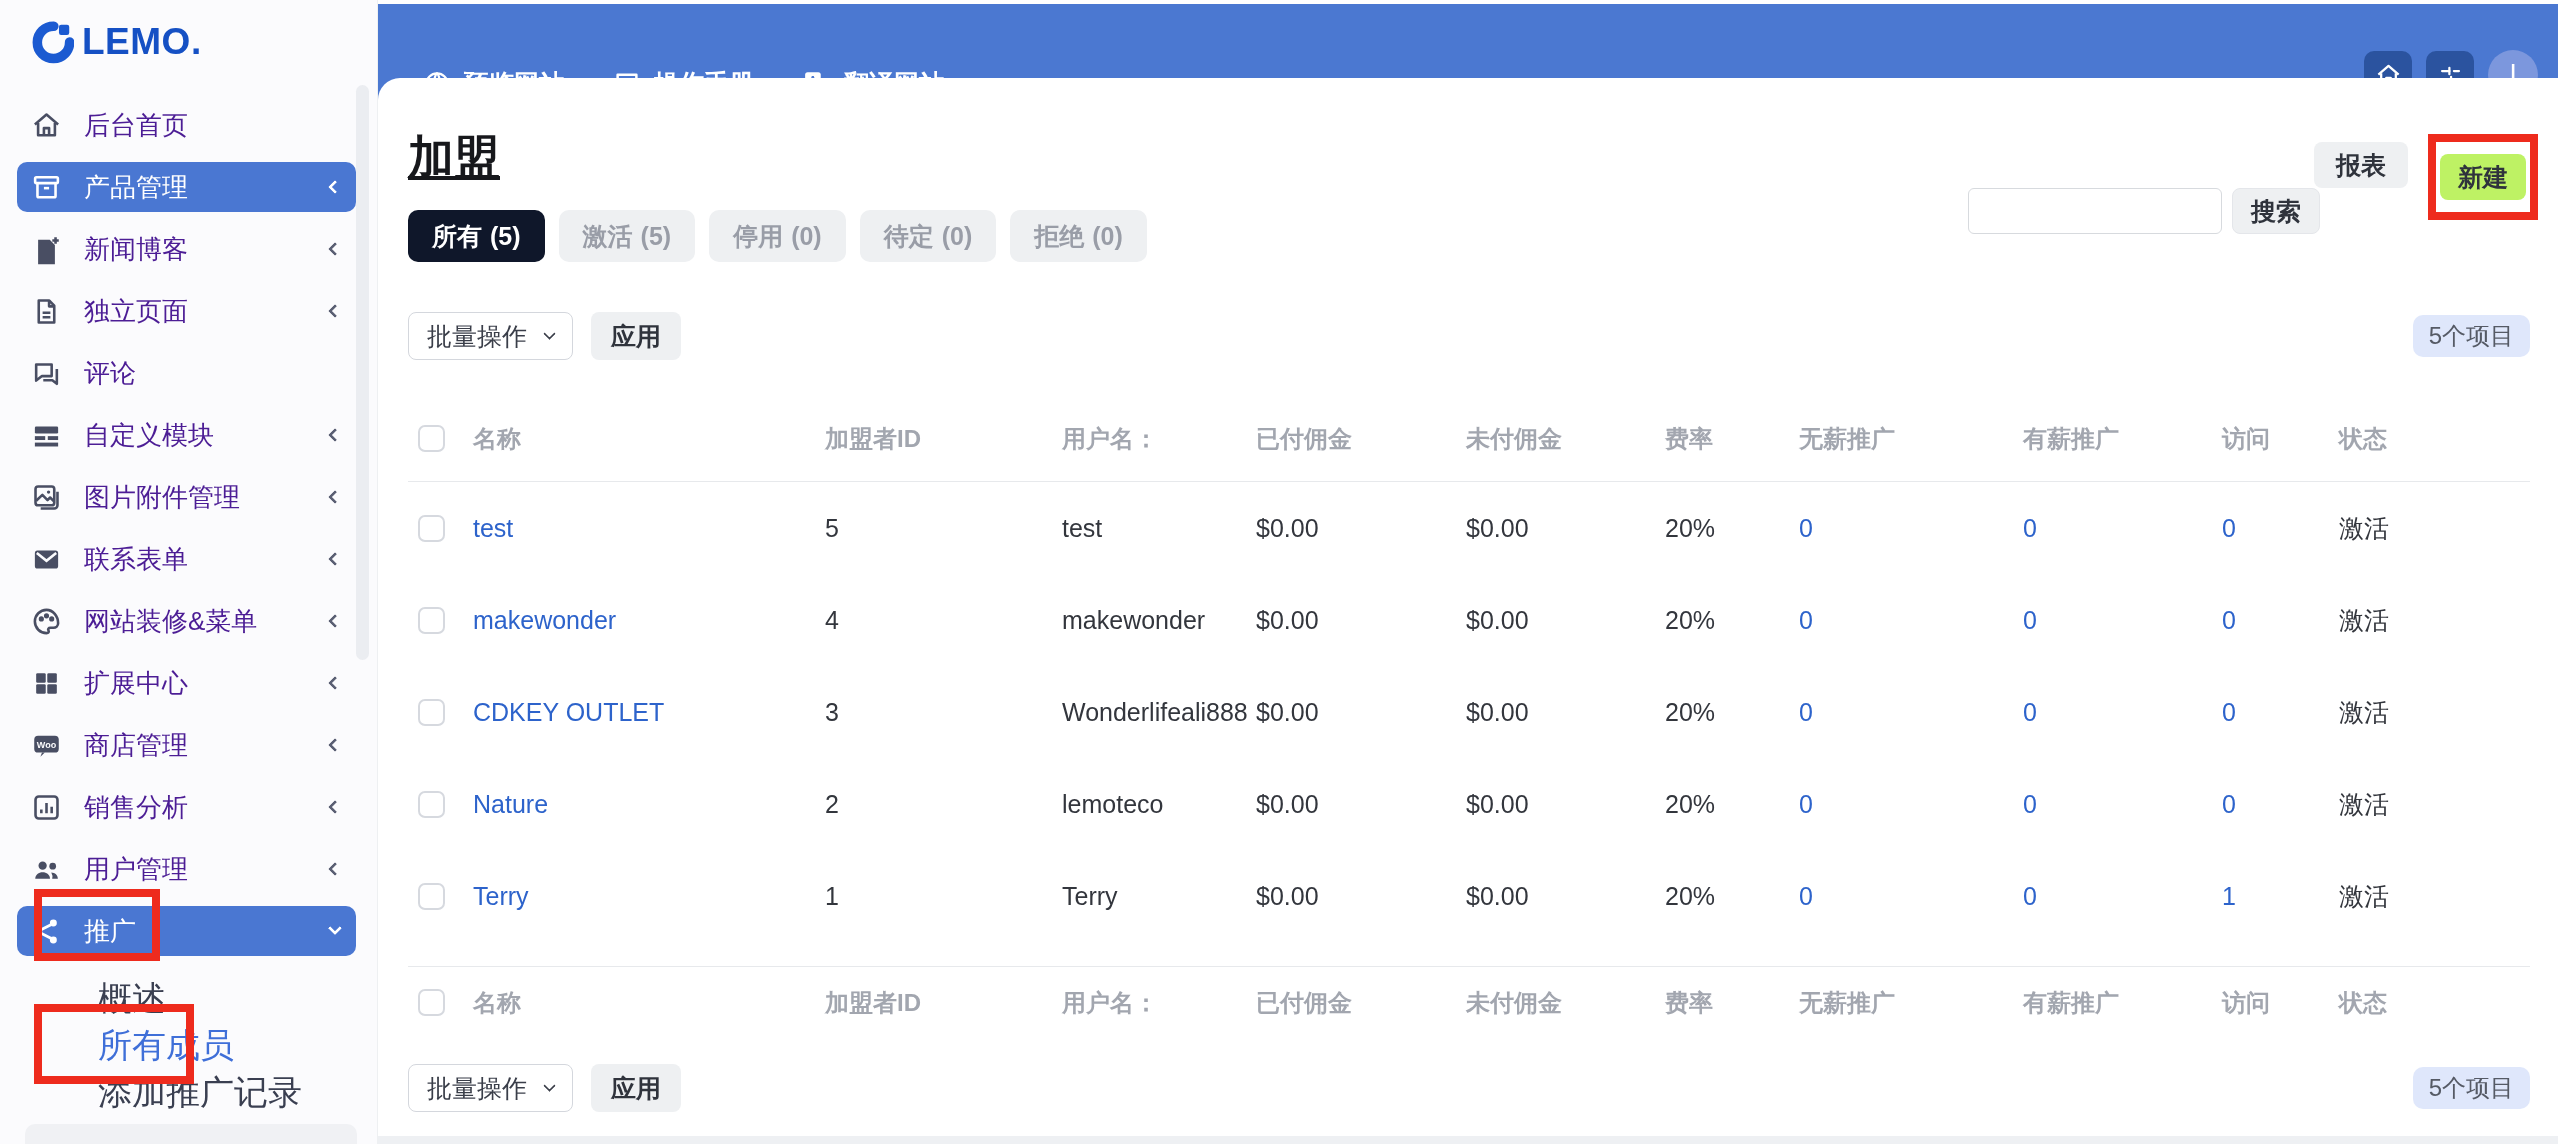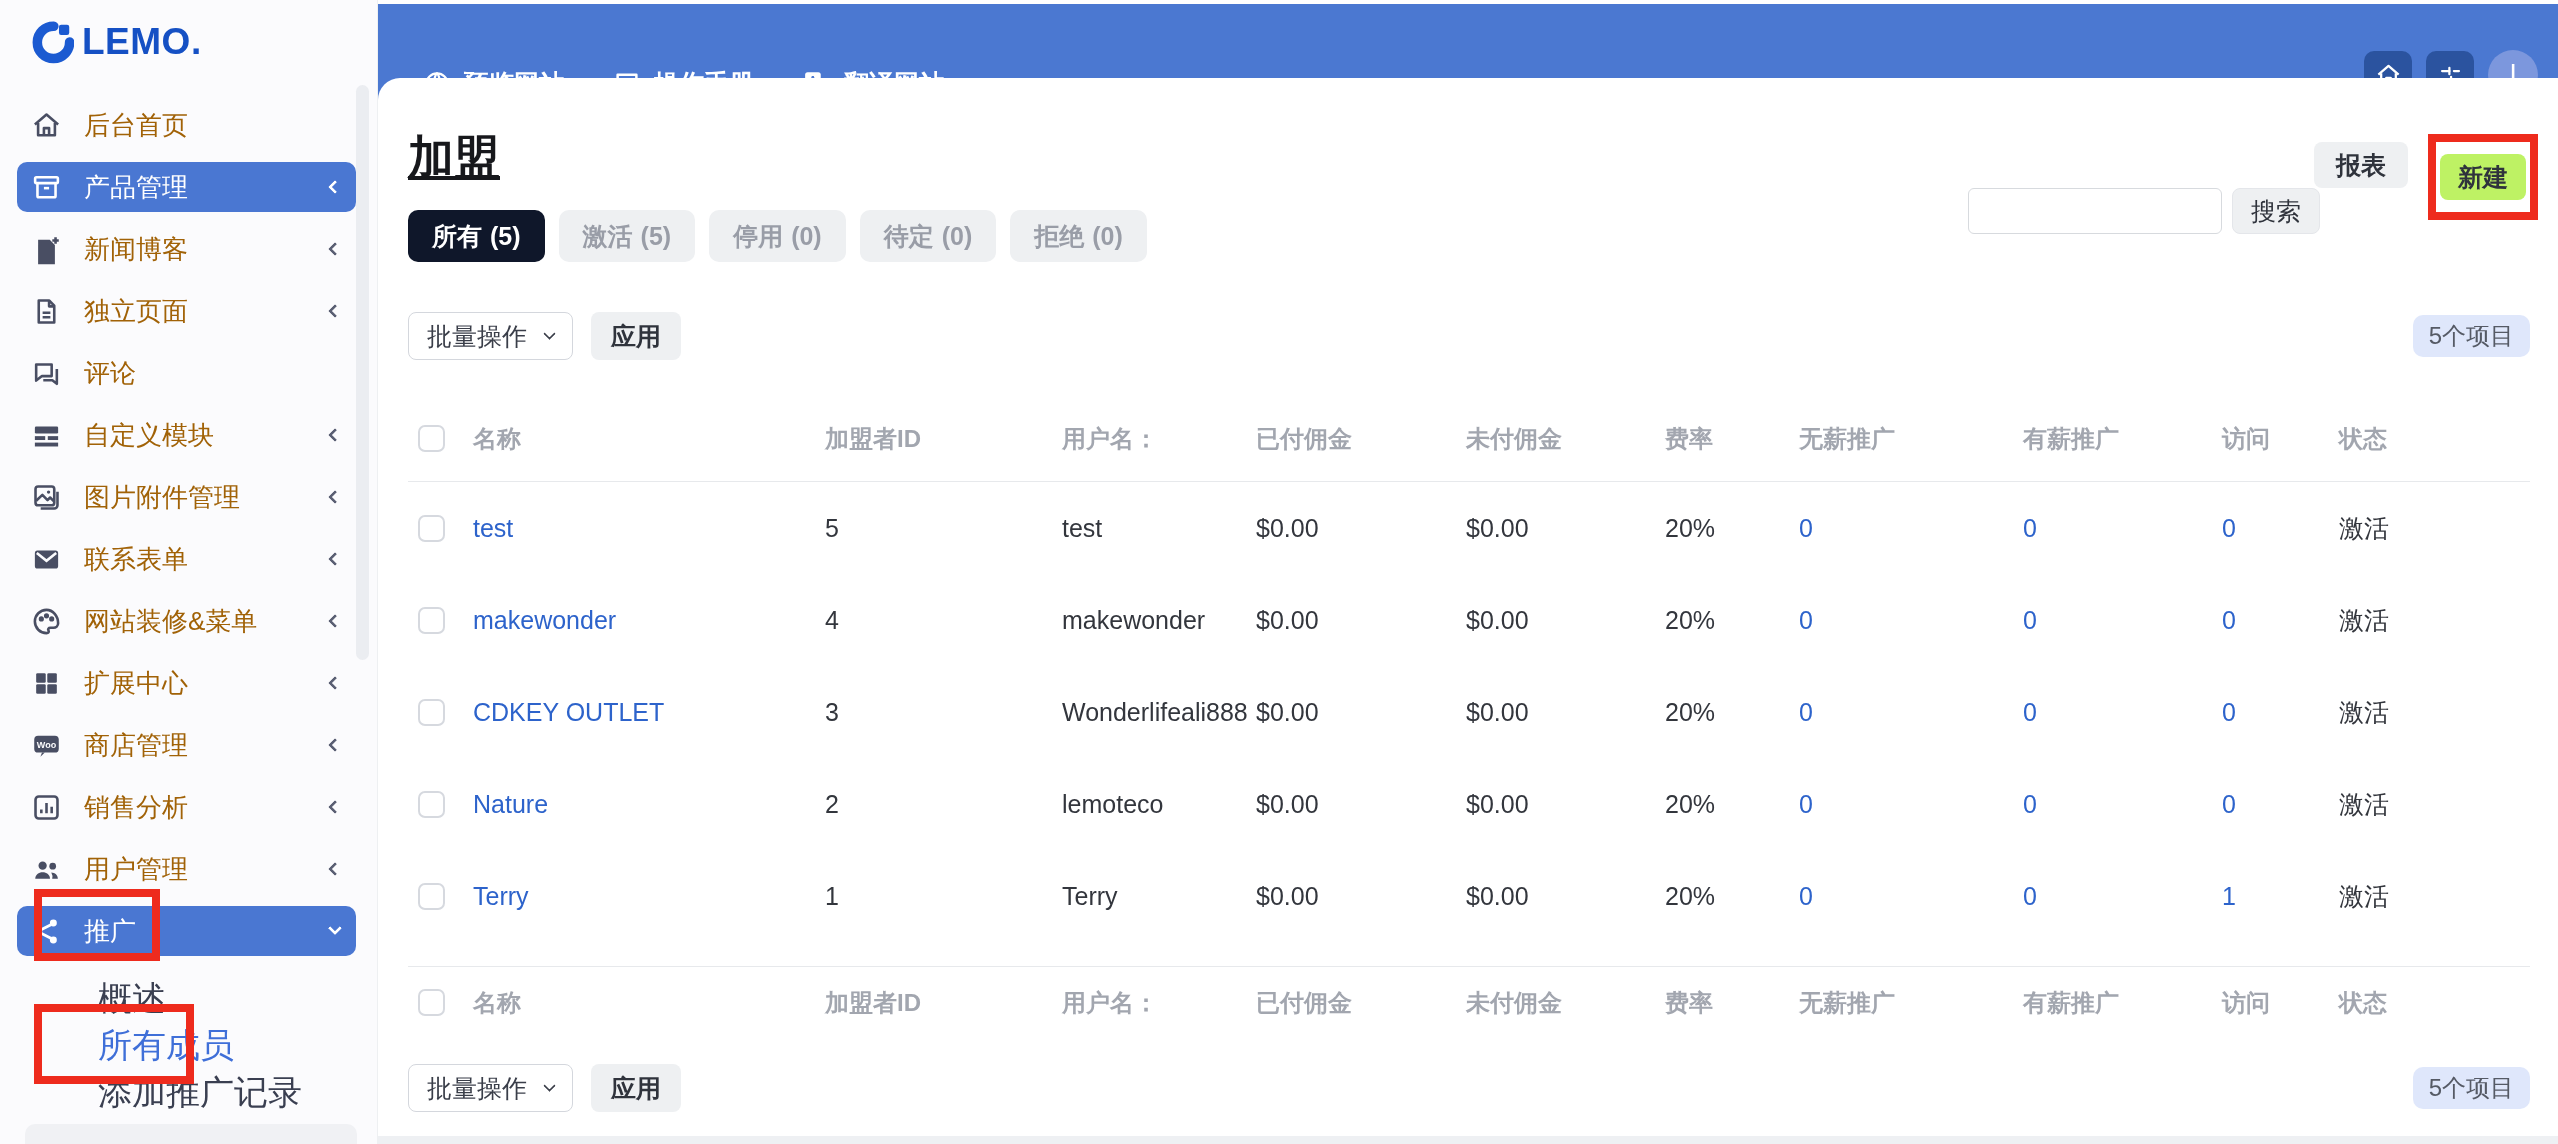--- a/index.html
+++ b/index.html
@@ -14,21 +14,21 @@
   
   .sidebar { position:absolute; left:0; top:0; width:378px; height:1144px;
     background:#fbfbfd; border-right:1px solid #eef0f2; }
   .logo { position:absolute; left:30px; top:20px; display:flex; align-items:center; gap:8px; }
   .logo .icon { width:44px; height:44px; }
   .logo-text { font-size:37px; font-weight:800; color:#1550c4; letter-spacing:.5px; }
   .nav { position:absolute; top:100px; left:17px; right:21px; }
   .nav-item { display:flex; align-items:center; height:50px; margin-bottom:12px;
     padding:0 16px 0 14px; border-radius:10px; cursor:pointer; }
   .nav-item .icon { width:31px; height:31px; margin-right:22px; color:#494e63; flex:none; }
-  .nav-item .label { font-size:26px; color:#a16207; flex:1; white-space:nowrap; }
+  .nav-item .label { font-size:26px; color:#4c1d95; flex:1; white-space:nowrap; }
   .nav-item .chev-wrap { color:#5a5f73; display:flex; }
   .nav-item.active { background:#4a77d2; }
   .nav-item.active .label, .nav-item.active .icon, .nav-item.active .chev-wrap { color:#fff; }
   .chev { display:inline-block; width:10px; height:10px;
     border-left:3px solid currentColor; border-bottom:3px solid currentColor; border-radius:1px; }
   .chev.left { transform:rotate(45deg); }
   .chev.down { transform:rotate(-45deg) translate(2px,-2px); }
   .submenu { position:absolute; top:975px; left:98px; }
   .submenu-item { font-size:34px; color:#3a3f51; height:47px; display:flex; align-items:center; cursor:pointer; white-space:nowrap; }
   .submenu-item.active { color:#3f6fd8; }
@@ -61,21 +61,21 @@
     background:#eef0f2; font-size:25px; font-weight:700; color:#2f333c; display:flex; align-items:center; cursor:pointer; }
   .new-box { position:absolute; top:56px; right:20px; width:110px; height:86px;
     border:8px solid #ee2b1d; display:flex; align-items:center; justify-content:center; }
   .new-btn { height:46px; padding:0 18px; border-radius:8px; background:#bef264;
     font-size:25px; font-weight:700; color:#2f333c; display:flex; align-items:center; cursor:pointer; }
   .search-row { position:absolute; top:110px; right:238px; display:flex; gap:10px; }
   .search-input { width:254px; height:46px; border:1px solid #d7dade; border-radius:6px;
     font-size:24px; padding:0 12px; background:#fff; color:#333; outline:none;
     font-family:"Liberation Sans","DejaVu Sans",sans-serif; }
   .search-btn { height:46px; padding:0 18px; border-radius:8px; background:#eef0f2; border:1px solid #e4e6ea;
-    font-size:25px; font-weight:400; color:#2f333c; display:flex; align-items:center; cursor:pointer; }
+    font-size:25px; font-weight:700; color:#2f333c; display:flex; align-items:center; cursor:pointer; }
 
   .bulk-row { display:flex; align-items:center; margin-top:50px; }
   .bulk-row.bottom { margin-top:26px; }
   .bulk-select { height:48px; border:1px solid #d4d7dd; border-radius:8px; background:#fff;
     display:flex; align-items:center; gap:18px; padding:0 18px; font-size:25px; color:#3a3e49; cursor:pointer; }
   .bulk-select .chev { width:9px; height:9px; border-width:2.5px; transform:rotate(-45deg) translate(2px,-2px); color:#3a3e49; }
   .apply-btn { height:48px; padding:0 20px; border-radius:8px; background:#eef0f2; margin-left:18px;
     font-size:25px; font-weight:600; color:#2f333c; display:flex; align-items:center; cursor:pointer; }
   .count-badge { margin-left:auto; height:42px; padding:0 16px; border-radius:10px; background:#dfe7fb;
     color:#555a65; font-size:24px; display:flex; align-items:center; }

